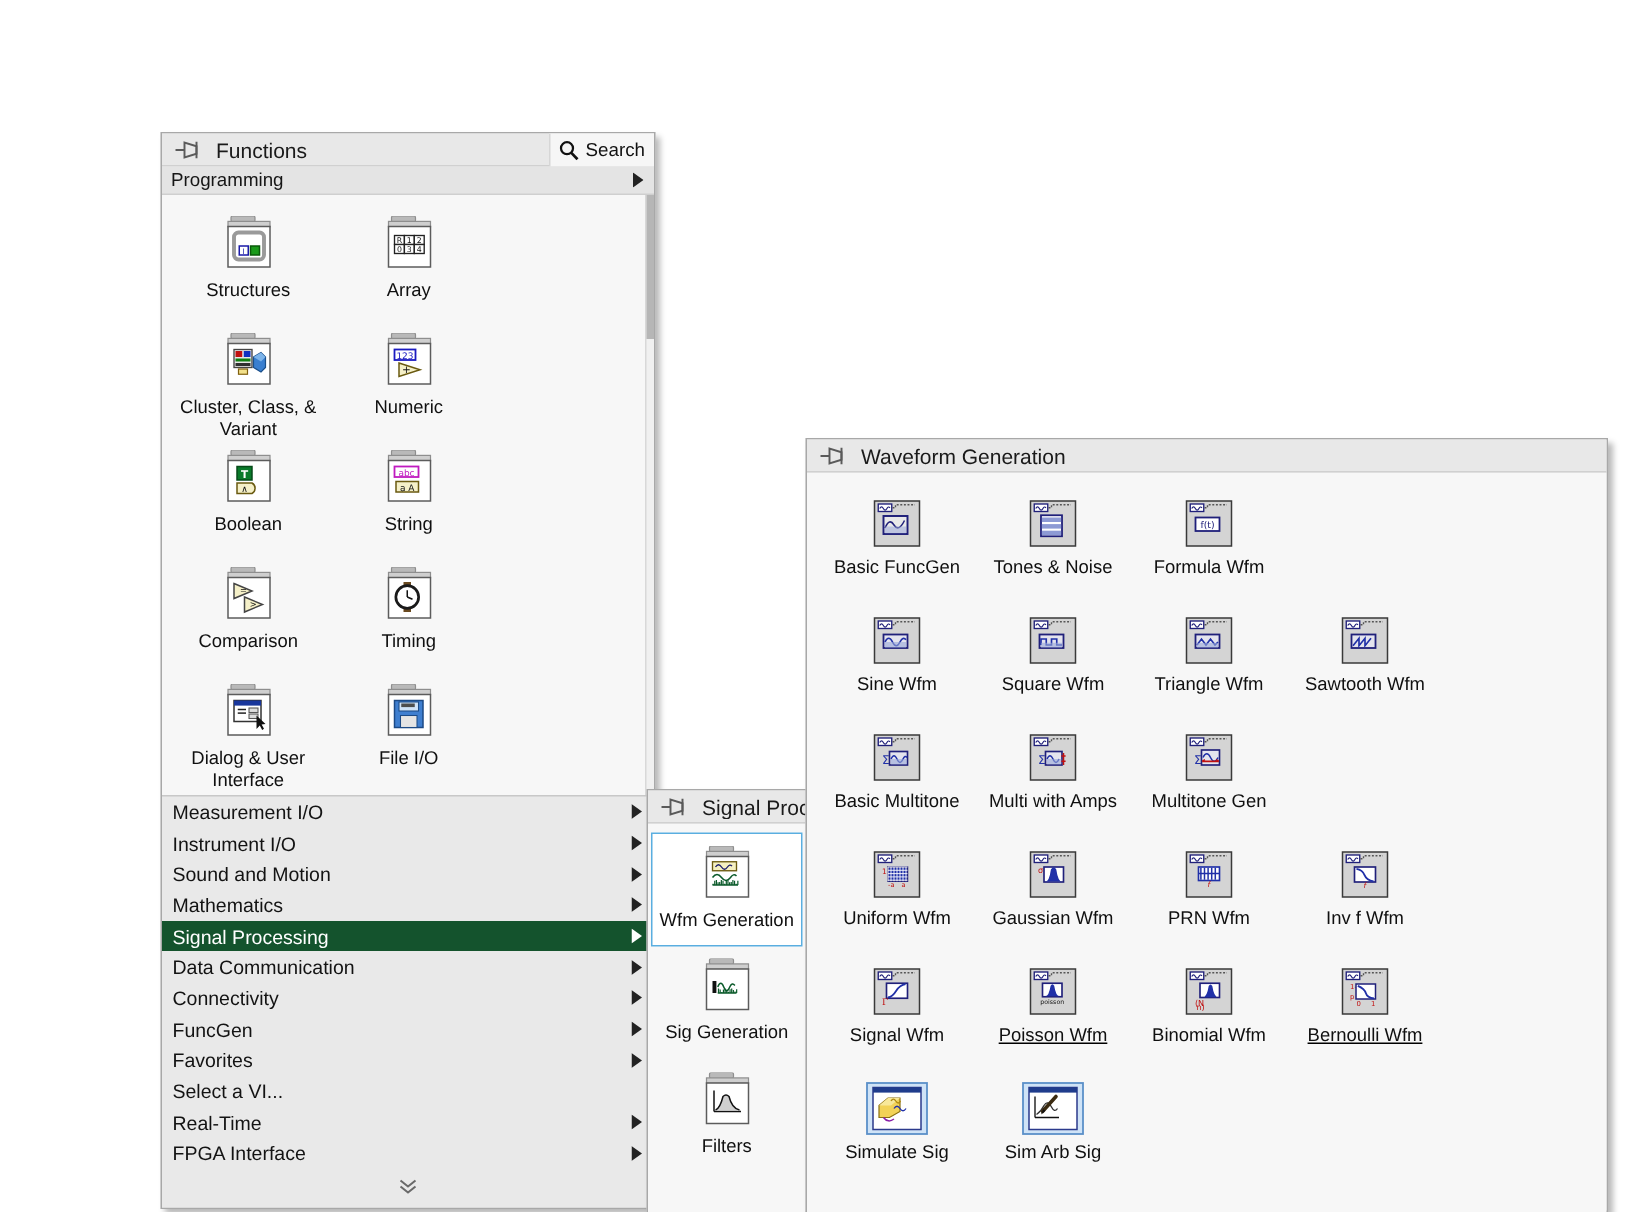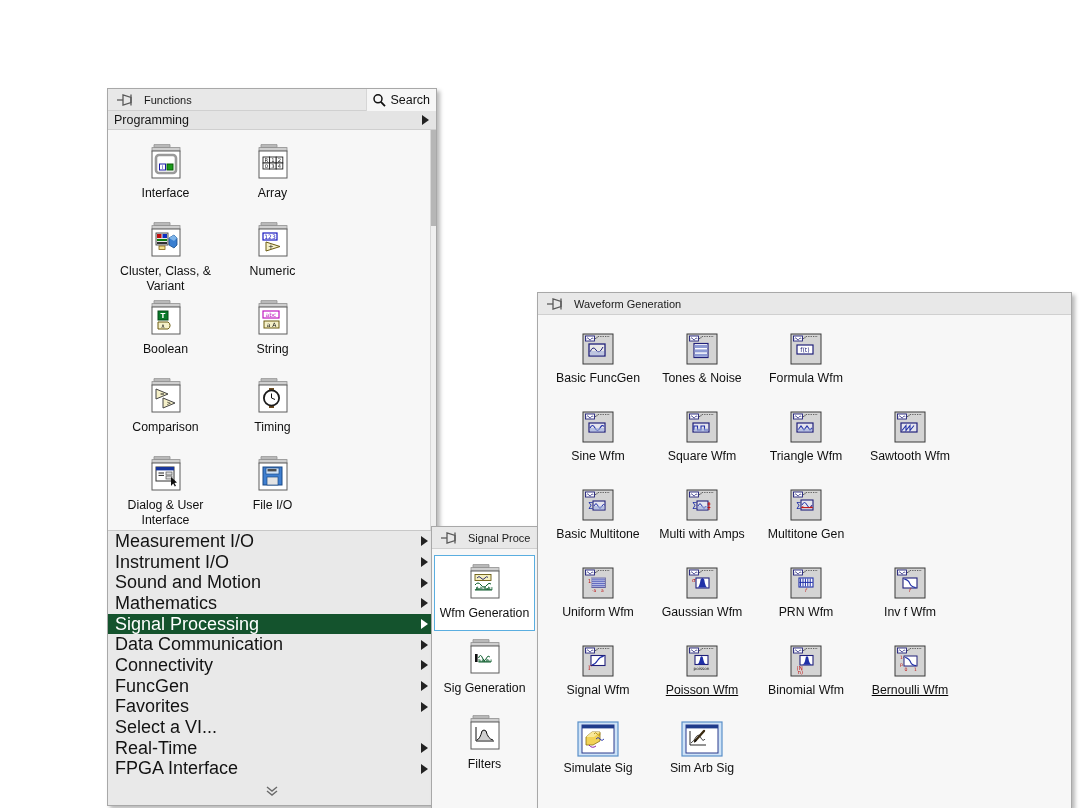--- a/index.html
+++ b/index.html
@@ -38,21 +38,21 @@
     box-sizing: border-box;
   }
   .pin-icon {
     width: 20px;
     height: 16px;
     margin-left: 8px;
     flex: 0 0 auto;
     display: block;
   }
   .pal-title {
-    font-size: 11px;
+    font-size: 14px;
     color: #1a1a1a;
     margin-left: 8px;
     white-space: nowrap;
     overflow: hidden;
   }
   .search-btn {
     position: absolute;
     right: 0px;
     top: 0px;
     height: 22px;
@@ -125,21 +125,21 @@
     border-top: 1px solid #c8c8c8;
     box-sizing: border-box;
   }
   .cat-item {
     height: 20.7px;
     display: flex;
     align-items: center;
     position: relative;
     padding-left: 7px;
     box-sizing: border-box;
-    font-size: 18px;
+    font-size: 13px;
     color: #131313;
   }
   .cat-item.active {
     background: #14532d;
     color: #ffffff;
   }
   .cat-item .arrow {
     position: absolute;
     right: 8px;
     top: 50%;
@@ -208,21 +208,21 @@
               <rect x="6" y="3.6" width="28" height="3.6" fill="#cfcfcf" stroke="#8e8e8e" stroke-width="0.8"></rect>
               <rect x="6" y="7" width="28" height="27" fill="#ffffff" stroke="#5c5c5c" stroke-width="1"></rect>
               <g transform="translate(9,10)">
                 <rect x="1" y="1" width="20" height="18" rx="3" fill="none" stroke="#9a9a9a" stroke-width="2.6"></rect>
                 <rect x="4.5" y="10" width="6" height="6" fill="#ffffff" stroke="#1a1aa8" stroke-width="1"></rect>
                 <text x="7.4" y="15" font-size="5" text-anchor="middle" fill="#1a1aa8" font-family="DejaVu Sans">I</text>
                 <rect x="12" y="10" width="6" height="6" fill="#1a9a1a" stroke="#0a5a0a" stroke-width="1"></rect>
               </g>
             </svg>
           </div>
-          <div class="cap">Interface</div>
+          <div class="cap">Structures</div>
         </div>
         <div class="grid-cell" style="width: 107px; height: 78px;">
           <div>
             <svg width="40" height="38" viewBox="0 0 40 38">
               <rect x="8" y="0" width="16" height="4" rx="1.2" fill="#b9b9b9" stroke="#8e8e8e" stroke-width="0.8"></rect>
               <rect x="6" y="3.6" width="28" height="3.6" fill="#cfcfcf" stroke="#8e8e8e" stroke-width="0.8"></rect>
               <rect x="6" y="7" width="28" height="27" fill="#ffffff" stroke="#5c5c5c" stroke-width="1"></rect>
               <g transform="translate(9,10)">
                 <rect x="1" y="3" width="6.6" height="6" fill="#fff" stroke="#222" stroke-width="0.9"></rect>
                 <rect x="1" y="9" width="6.6" height="6" fill="#fff" stroke="#222" stroke-width="0.9"></rect>

